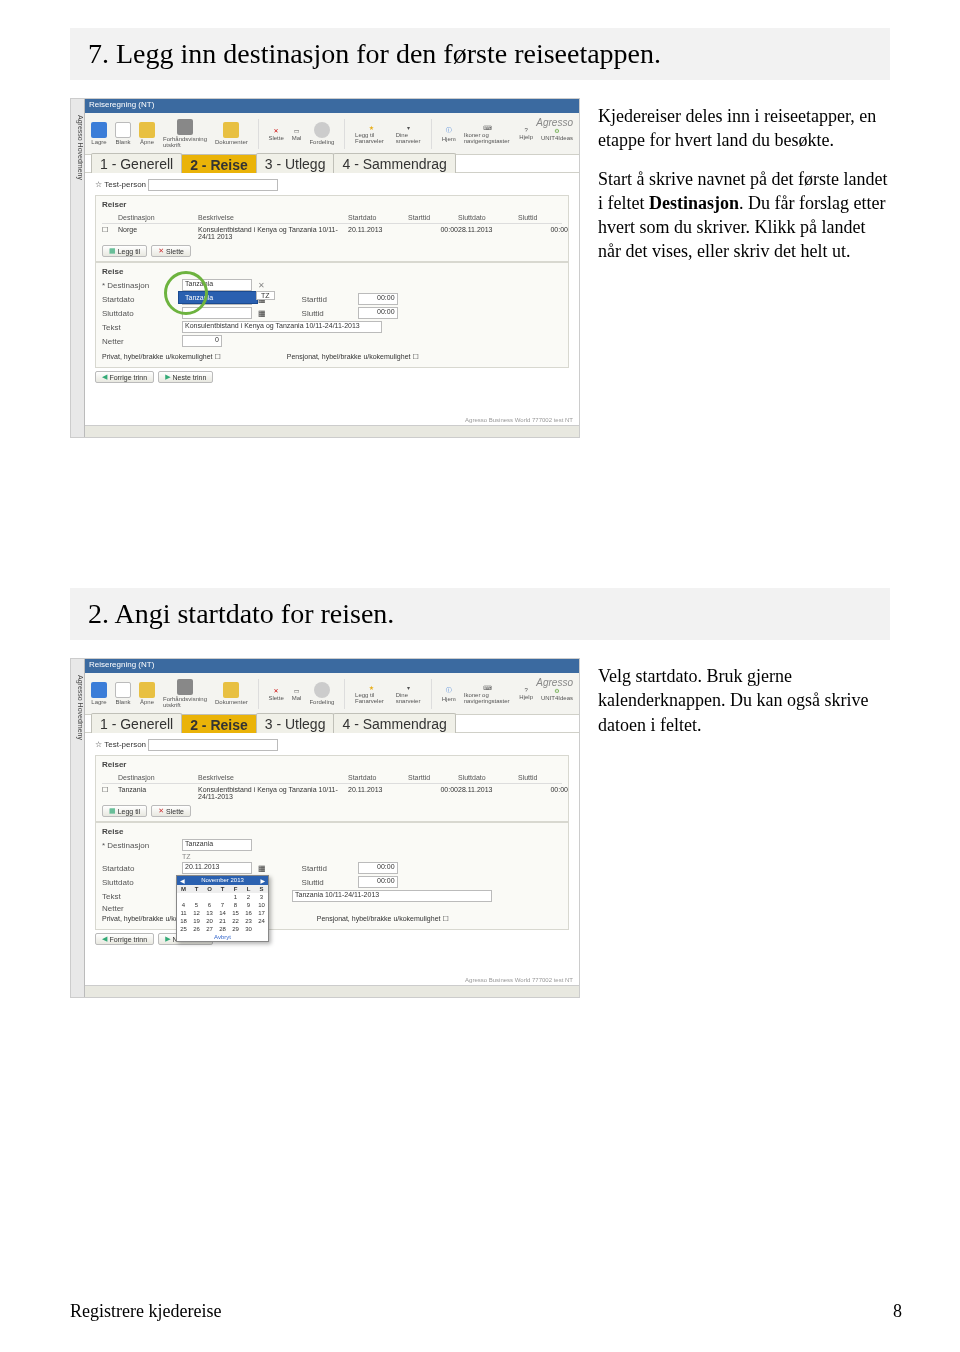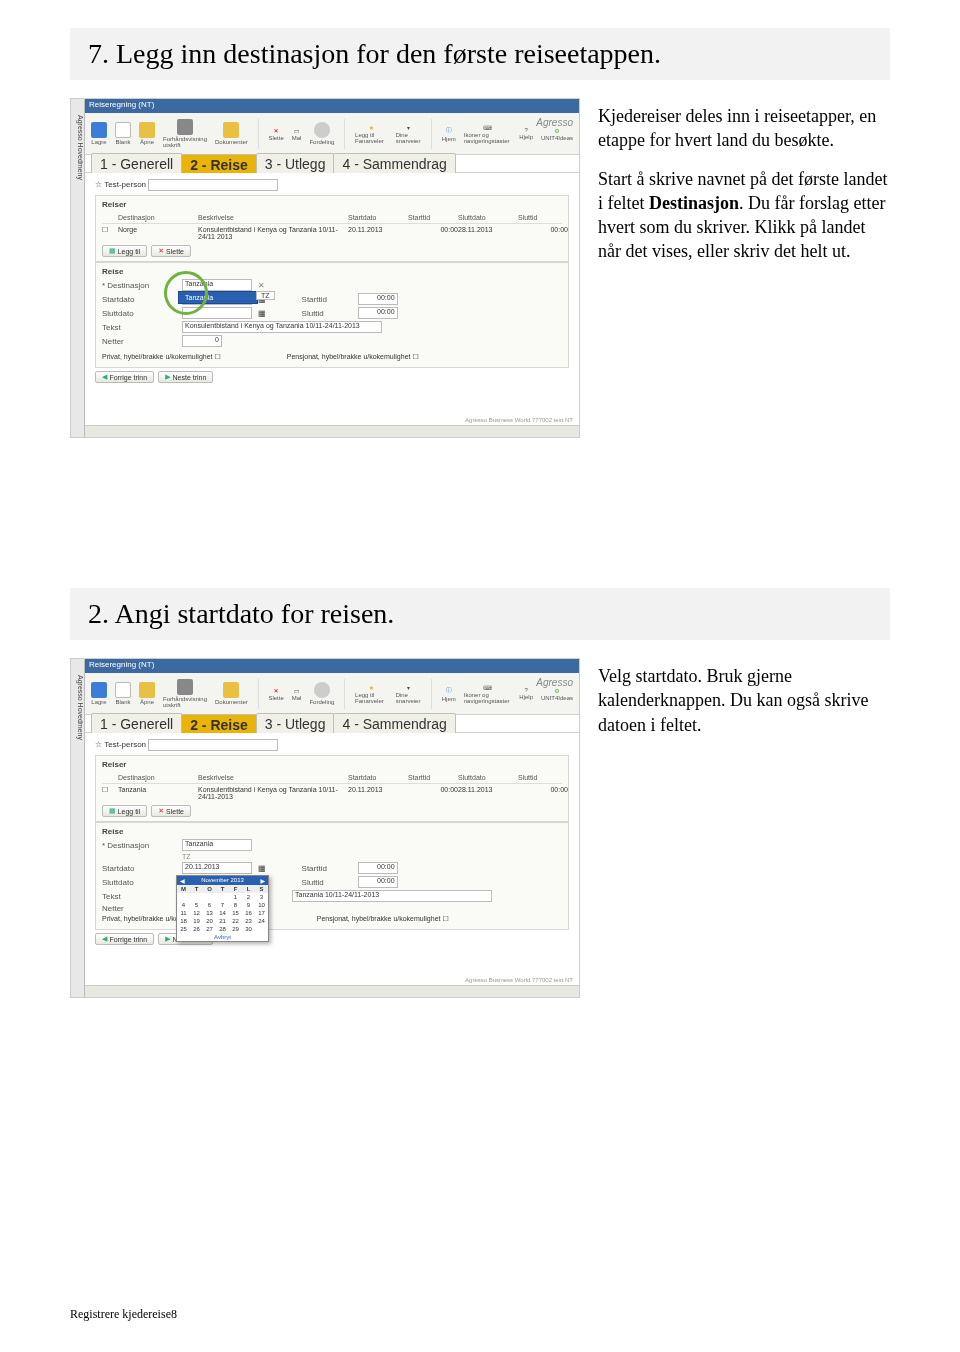--- a/index.html
+++ b/index.html
@@ -191,24 +191,24 @@
     position: absolute;
     left: 14px; right: 0; bottom: 0;
     height: 12px;
     background: #e8e8e0;
     border-top: 1px solid #ccc;
   }
   .page-footer {
     position: absolute;
     bottom: 30px;
     left: 70px;
-    right: 76px;
+    right: 58px;
     display: flex;
-    justify-content: flex-start;
-    font-size: 12px;
+    justify-content: space-between;
+    font-size: 18px;
   }
 </style>
 </head>
 <body>
 
 <div class="heading-bar">7. Legg inn destinasjon for den første reiseetappen.</div>
 <div class="content-row">
   <div class="shot">
     <div class="sidetab">Agresso Hovedmeny</div>
     <div class="titlebar">Reiseregning (NT)</div>

